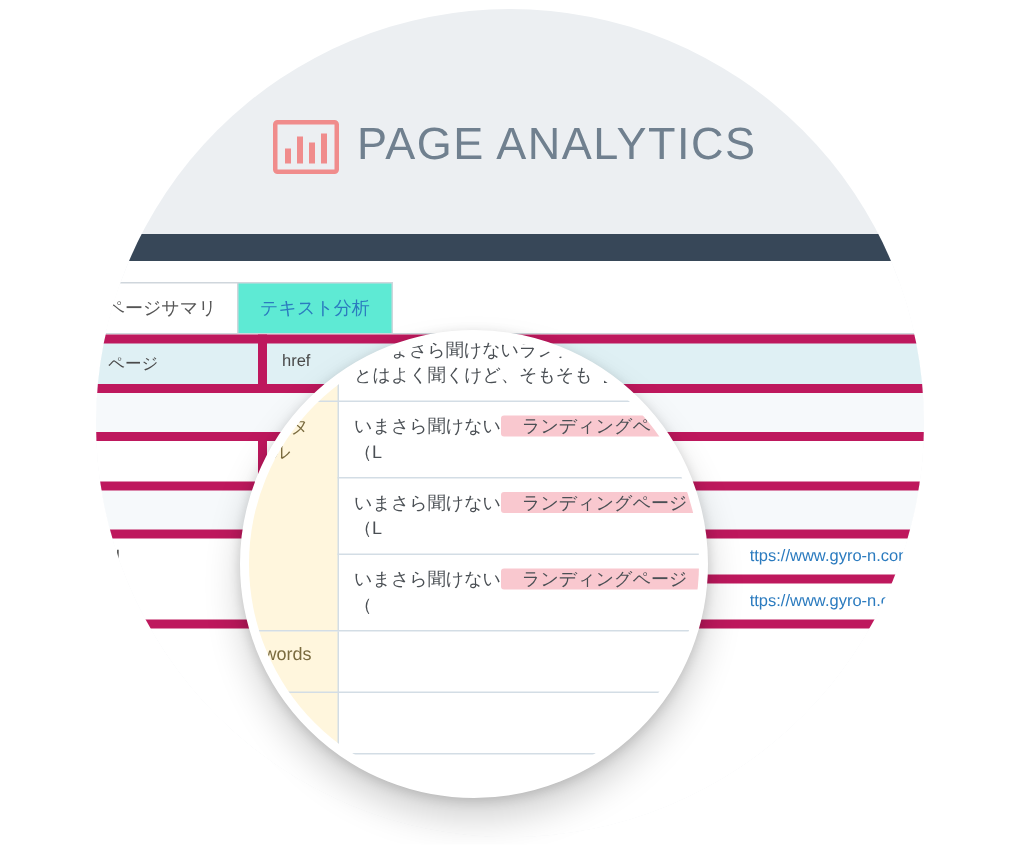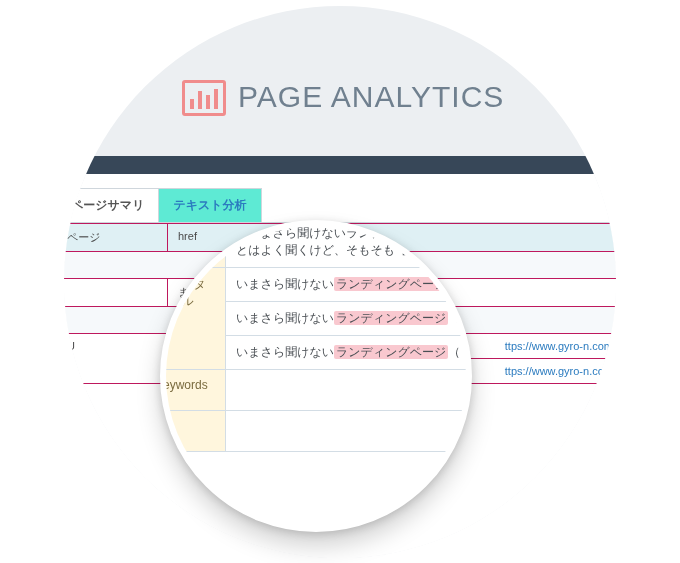--- a/index.html
+++ b/index.html
@@ -1,30 +1,30 @@
 <!DOCTYPE html>
 <html><head>
 <meta charset="utf-8">
 <style>
   html,body{margin:0;padding:0;font-family:"Hiragino Kaku Gothic Pro","Yu Gothic",Meiryo,sans-serif;background:#fff;}
   .stage{width:680px;height:563px;position:relative;overflow:hidden;}
   .bg-circle{position:absolute;width:552px;height:552px;border-radius:50%;background:#eceff2;left:64px;top:6px;overflow:hidden;}
   
   .laptop{position:absolute;left:-40px;top:150px;width:632px;height:402px;background:#fff;border:18px solid #374758;border-bottom:none;border-radius:22px 22px 0 0;box-sizing:border-box;}
   .screen{position:absolute;inset:14px 14px 0 14px;background:#fff;border-radius:4px;overflow:hidden;}
-  .tabs{display:flex;border-bottom:1px solid #cfd6dc;font-size:12px;font-weight:bold;}
+  .tabs{display:flex;border-bottom:1px solid #cfd6dc;font-size:12px;}
   .tab{padding:8px 14px;color:#2b7bbf;border:1px solid #cfd6dc;border-bottom:none;margin-right:-1px;background:#fff;}
   .tab.active{color:#555;background:#fff;}
   .tab:not(.active){background:#5eead4;}
   .laptop-table{font-size:11px;color:#4a4a4a;border-collapse:collapse;width:100%;}
-  .laptop-table th,.laptop-table td{border:1px solid #be185d;padding:6px 10px;text-align:left;font-weight:normal;vertical-align:top;}
+  .laptop-table th,.laptop-table td{border:6px solid #be185d;padding:6px 10px;text-align:left;font-weight:normal;vertical-align:top;}
   .hdr{background:#dff0f4;}
   .subhdr{background:#f6f9fb;}
   .url{color:#2b7bbf;}
-  .hl{background:#f9c8cf;padding:0 2px;border-radius:2px;}
+  .hl{background:#f9c8cf;padding:0 14px;border-radius:2px;}
   
   .title-wrap{position:absolute;left:182px;top:80px;display:flex;align-items:flex-start;gap:12px;}
   .title-icon{width:44px;height:36px;border:3px solid #f08c8c;border-radius:3px;display:flex;align-items:flex-end;justify-content:center;gap:4px;padding:4px 5px;box-sizing:border-box;}
   .title-icon span{display:block;width:5px;background:#f08c8c;}
   .title-text{font-size:30px;letter-spacing:1px;color:#70808f;font-weight:300;}
   
   .lens-wrap{position:absolute;left:160px;top:220px;width:300px;height:300px;border-radius:50%;background:#fff;box-shadow:0 2px 8px rgba(0,0,0,.15),0 14px 24px rgba(0,0,0,.18);border:6px solid #fff;overflow:hidden;}
   .lens-inner{position:absolute;left:-20px;top:-10px;width:340px;}
   .lens-table{border-collapse:collapse;font-size:12px;color:#4a4f54;width:100%;}
   .lens-table th,.lens-table td{border:1px solid #d3dde5;padding:8px 10px;text-align:left;font-weight:normal;vertical-align:top;}

